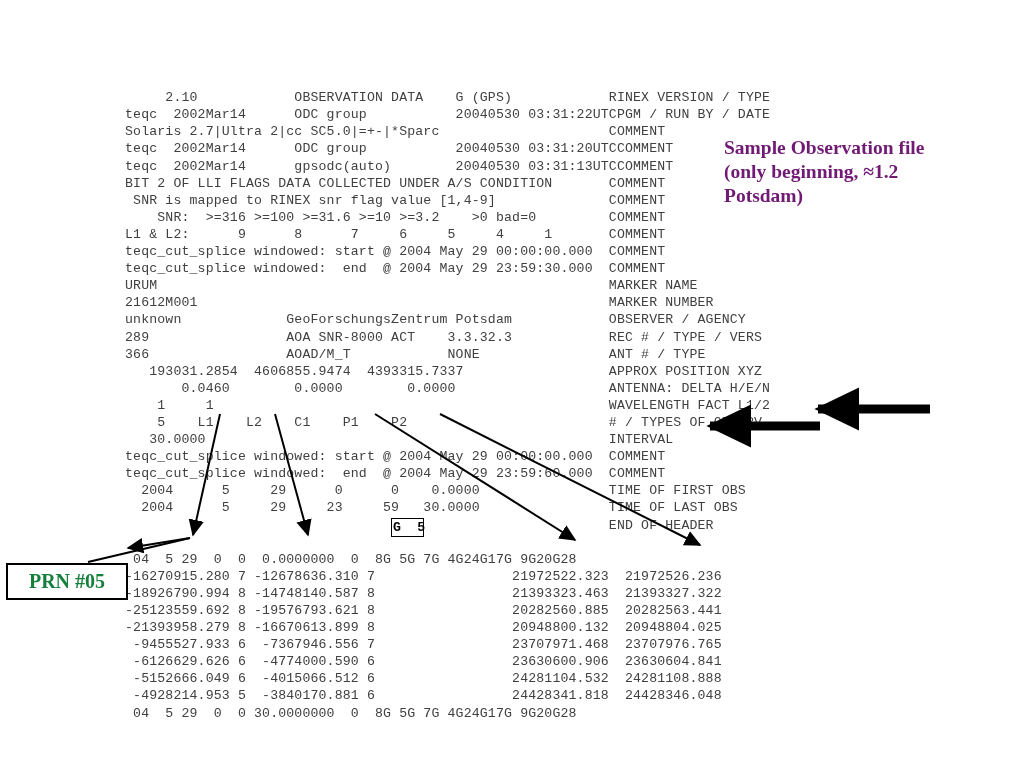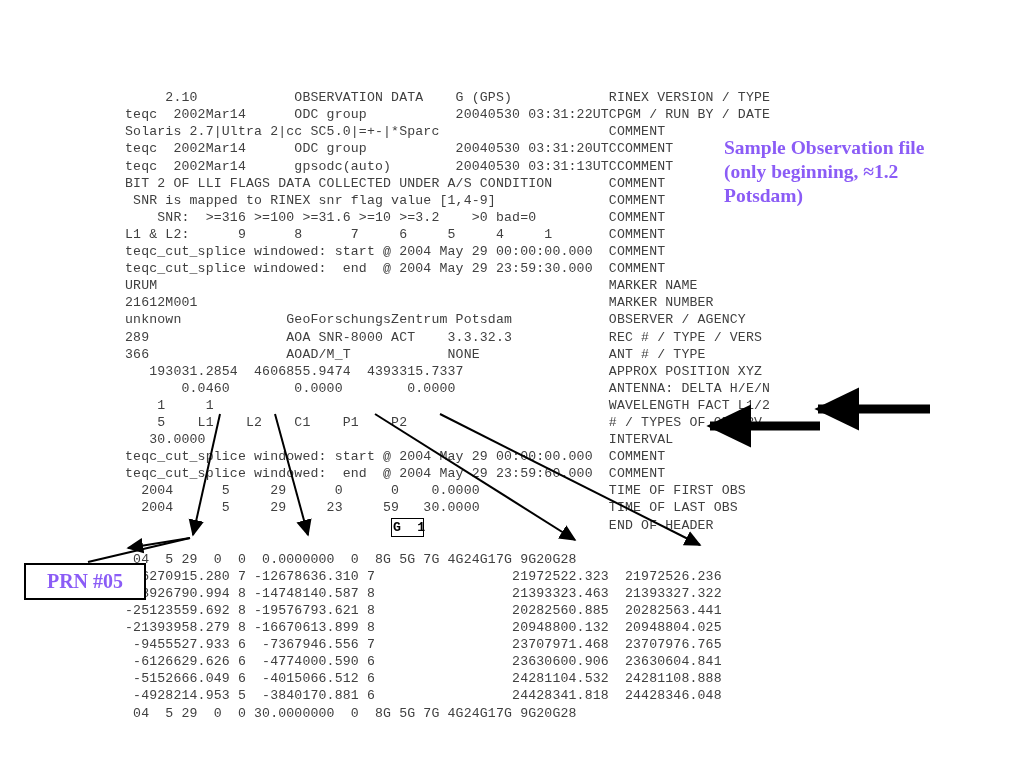--- a/index.html
+++ b/index.html
@@ -41,33 +41,33 @@
     font-weight: bold;
     font-size: 19.5px;
     line-height: 24px;
     color: #d41414;
   }
   #sample-note .nl { display: block; }
 
   
   #prn-box {
     position: absolute;
-    left: 24px;
+    left: 6px;
     top: 563px;
     width: 118px;
     height: 33px;
     border: 2px solid #000000;
     background: #ffffff;
     display: flex;
     align-items: center;
     justify-content: center;
     font-family: "Liberation Serif", "DejaVu Serif", serif;
     font-weight: bold;
     font-size: 20px;
-    color: #8b5cf6;
+    color: #15803d;
   }
 
   
   #g5-box {
     position: absolute;
     left: 391px;
     top: 518px;
     width: 33px;
     height: 19px;
     border: 1.6px solid #000000;
@@ -98,23 +98,23 @@
   }
 </style>
 </head>
 <body>
 
 <div id="slide" style="background: rgb(255, 255, 255);">
 
   <pre id="rinex-listing" style="color: rgb(64, 64, 64);"><span class="ln">     2.10            OBSERVATION DATA    G (GPS)            RINEX VERSION / TYPE</span><span class="ln">teqc  2002Mar14      ODC group           20040530 03:31:22UTCPGM / RUN BY / DATE</span><span class="ln">Solaris 2.7|Ultra 2|cc SC5.0|=+-|*Sparc                     COMMENT</span><span class="ln">teqc  2002Mar14      ODC group           20040530 03:31:20UTCCOMMENT</span><span class="ln">teqc  2002Mar14      gpsodc(auto)        20040530 03:31:13UTCCOMMENT</span><span class="ln">BIT 2 OF LLI FLAGS DATA COLLECTED UNDER A/S CONDITION       COMMENT</span><span class="ln"> SNR is mapped to RINEX snr flag value [1,4-9]              COMMENT</span><span class="ln">    SNR:  &gt;=316 &gt;=100 &gt;=31.6 &gt;=10 &gt;=3.2    &gt;0 bad=0         COMMENT</span><span class="ln">L1 &amp; L2:      9      8      7     6     5     4     1       COMMENT</span><span class="ln">teqc_cut_splice windowed: start @ 2004 May 29 00:00:00.000  COMMENT</span><span class="ln">teqc_cut_splice windowed:  end  @ 2004 May 29 23:59:30.000  COMMENT</span><span class="ln">URUM                                                        MARKER NAME</span><span class="ln">21612M001                                                   MARKER NUMBER</span><span class="ln">unknown             GeoForschungsZentrum Potsdam            OBSERVER / AGENCY</span><span class="ln">289                 AOA SNR-8000 ACT    3.3.32.3            REC # / TYPE / VERS</span><span class="ln">366                 AOAD/M_T            NONE                ANT # / TYPE</span><span class="ln">   193031.2854  4606855.9474  4393315.7337                  APPROX POSITION XYZ</span><span class="ln">       0.0460        0.0000        0.0000                   ANTENNA: DELTA H/E/N</span><span class="ln">    1     1                                                 WAVELENGTH FACT L1/2</span><span class="ln">    5    L1    L2    C1    P1    P2                         # / TYPES OF OBSERV</span><span class="ln">   30.0000                                                  INTERVAL</span><span class="ln">teqc_cut_splice windowed: start @ 2004 May 29 00:00:00.000  COMMENT</span><span class="ln">teqc_cut_splice windowed:  end  @ 2004 May 29 23:59:60.000  COMMENT</span><span class="ln">  2004      5     29      0      0    0.0000                TIME OF FIRST OBS</span><span class="ln">  2004      5     29     23     59   30.0000                TIME OF LAST OBS</span><span class="ln">                                                            END OF HEADER</span><span class="ln">&nbsp;</span><span class="ln"> 04  5 29  0  0  0.0000000  0  8G 5G 7G 4G24G17G 9G20G28</span><span class="ln">-16270915.280 7 -12678636.310 7                 21972522.323  21972526.236</span><span class="ln">-18926790.994 8 -14748140.587 8                 21393323.463  21393327.322</span><span class="ln">-25123559.692 8 -19576793.621 8                 20282560.885  20282563.441</span><span class="ln">-21393958.279 8 -16670613.899 8                 20948800.132  20948804.025</span><span class="ln"> -9455527.933 6  -7367946.556 7                 23707971.468  23707976.765</span><span class="ln"> -6126629.626 6  -4774000.590 6                 23630600.906  23630604.841</span><span class="ln"> -5152666.049 6  -4015066.512 6                 24281104.532  24281108.888</span><span class="ln"> -4928214.953 5  -3840170.881 6                 24428341.818  24428346.048</span><span class="ln"> 04  5 29  0  0 30.0000000  0  8G 5G 7G 4G24G17G 9G20G28</span></pre>
 
   <div id="g5-box"></div>
-  <div id="g5-text">G  1</div>
+  <div id="g5-text">G  5</div>
 
-  <div id="sample-note" style="color: #8b5cf6;">
+  <div id="sample-note" style="color: #701a75;">
     <span class="nl">Sample Observation file</span>
     <span class="nl">(only beginning, ≈1.2</span>
     <span class="nl">Potsdam)</span>
   </div>
 
   <div id="prn-box">
     <span>PRN #05</span>
   </div>
 
   <svg id="arrow-layer" viewBox="0 0 1024 768" xmlns="http://www.w3.org/2000/svg">

